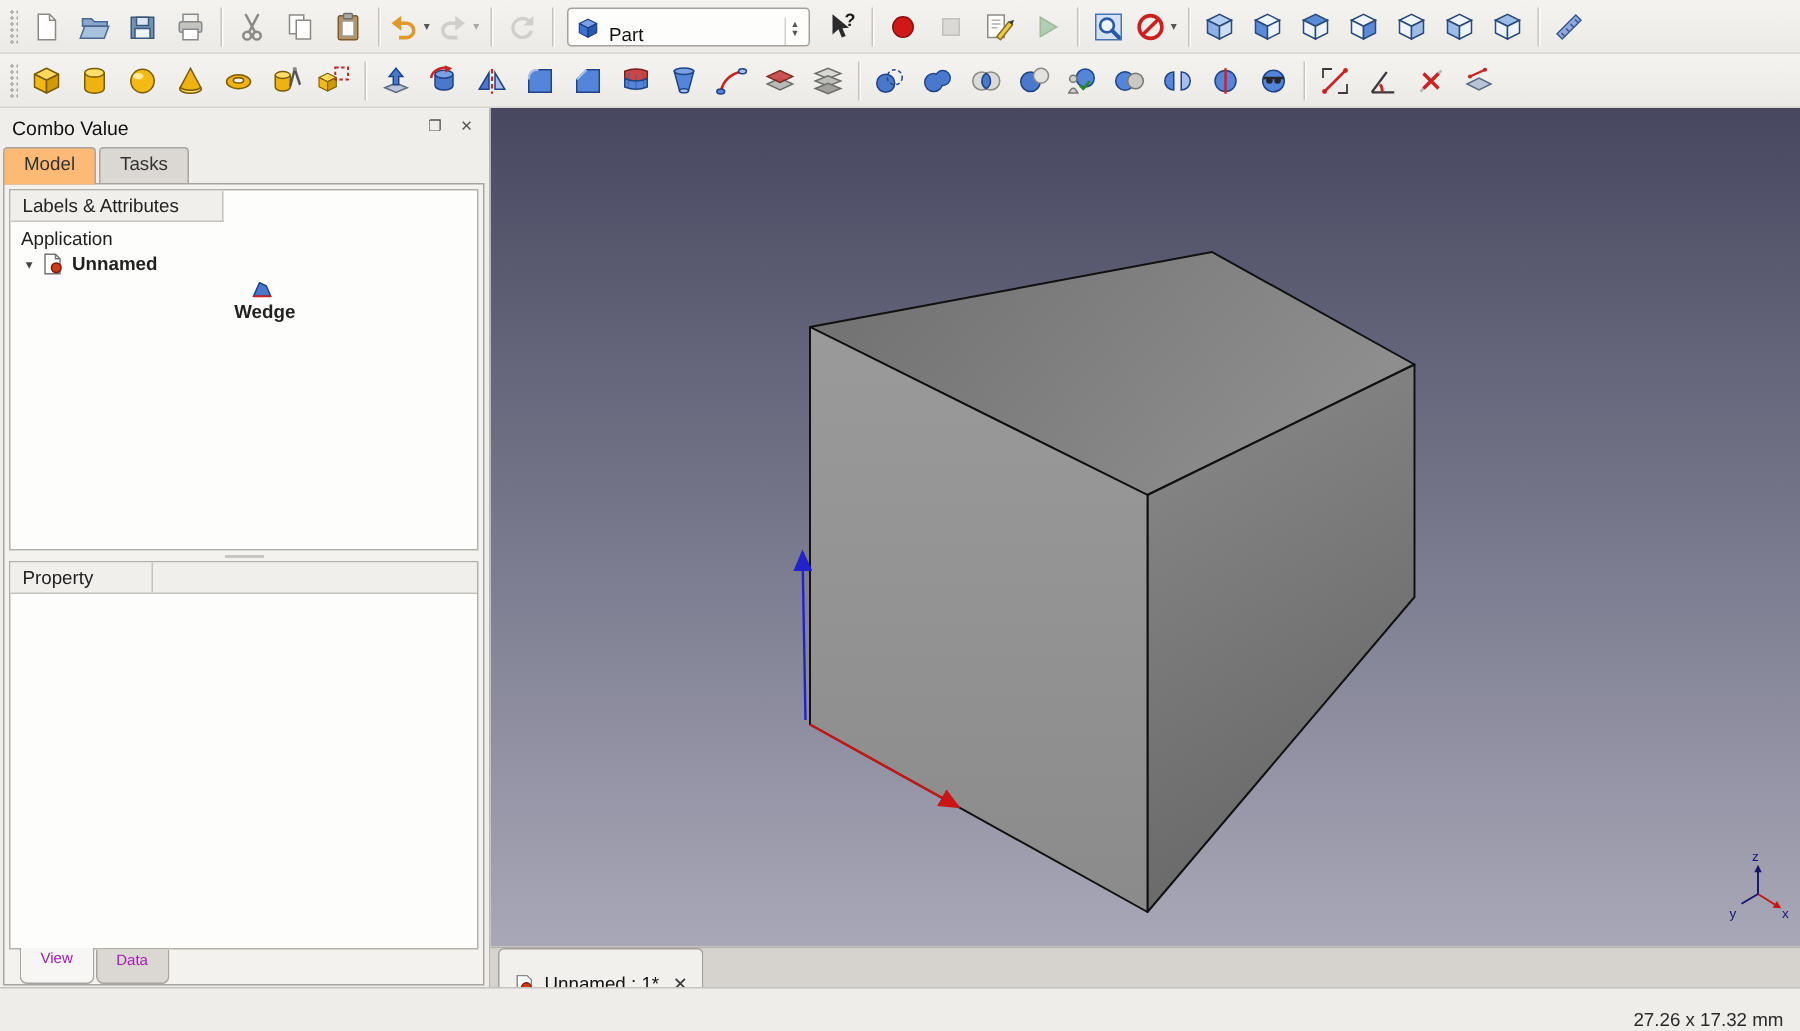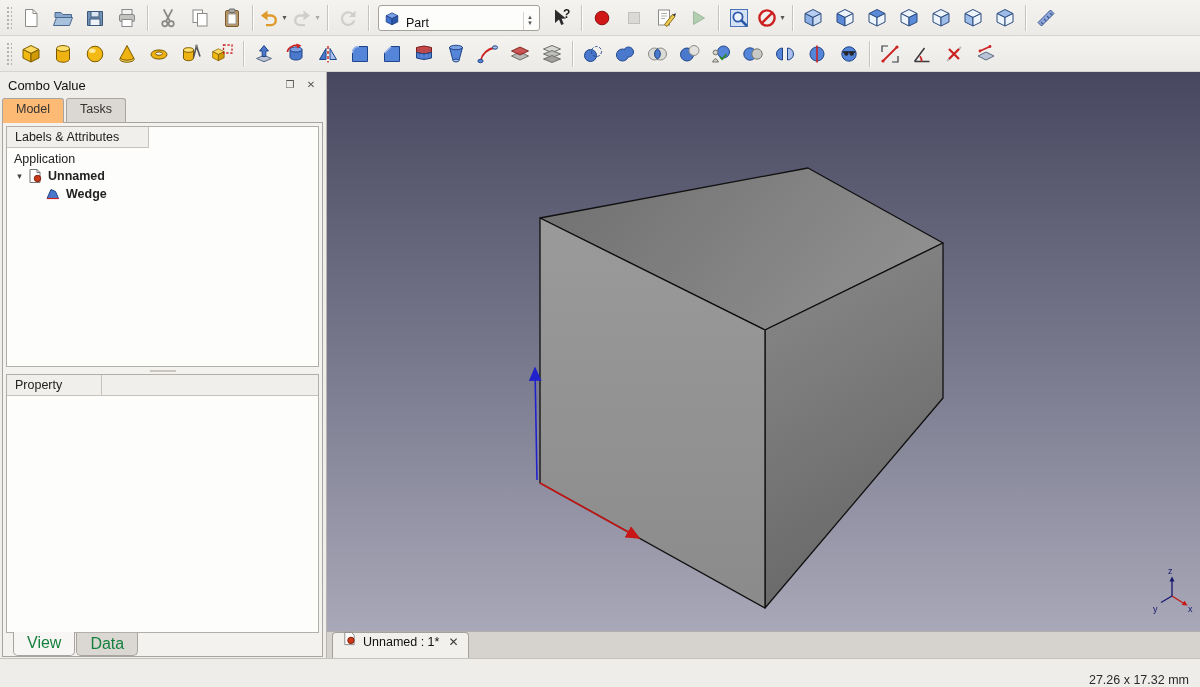--- a/index.html
+++ b/index.html
@@ -39,28 +39,28 @@
 .tlabel{padding-left:4px}
 .bold{font-weight:bold}
 .splitter{height:7px;flex:0 0 7px;position:relative}
 .splitter:after{content:"";position:absolute;left:50%;top:3px;width:26px;height:2px;margin-left:-13px;background:#c9c6c1}
 .prop-box{flex:1;background:#fdfdfc;border:1px solid #b2afaa;display:flex;flex-direction:column;min-height:0}
 .prop-header{display:flex;height:21px;flex:0 0 21px;background:#f1efeb;border-bottom:1px solid #c6c3be}
 .ph-cell{padding:3px 8px;color:#222;flex:1}
 .ph-cell.c1{flex:0 0 95px;border-right:1px solid #c6c3be}
 .prop-body{flex:1}
 .south-tabs{display:flex;height:23px;flex:0 0 23px;padding-left:7px}
-.stab{padding:2px 13px 3px;font-size:16px;background:#dbd8d3;border:1px solid #a8a5a0;border-top:none;border-radius:0 0 5px 5px;margin-right:1px;color:#15803d}
+.stab{padding:2px 13px 3px;font-size:10px;background:#dbd8d3;border:1px solid #a8a5a0;border-top:none;border-radius:0 0 5px 5px;margin-right:1px;color:#a21caf}
 .stab.active{background:#f7f6f4;margin-top:-1px;z-index:2}
 
 
 .viewport-wrap{flex:1;display:flex;flex-direction:column;min-width:0}
 .view3d{width:100%;height:559px;flex:0 0 559px;display:block}
 .doc-tabbar{flex:1;background:#d6d3cf;border-top:1px solid #b2afaa;display:flex;align-items:flex-end;padding-left:5px}
-.doc-tab{height:24px;display:flex;align-items:flex-end;gap:6px;background:#f2f0ed;border:1px solid #a5a29d;border-bottom:none;border-radius:4px 4px 0 0;padding:16px 9px;color:#111}
+.doc-tab{height:24px;display:flex;align-items:flex-start;gap:6px;background:#f2f0ed;border:1px solid #a5a29d;border-bottom:none;border-radius:4px 4px 0 0;padding:16px 9px;color:#111}
 .doc-close{font-size:12px;font-weight:bold;color:#3a3a3a;padding-left:3px}
 
 
 .statusbar{height:29px;flex:0 0 29px;background:#efedea;border-top:1px solid #c6c3be;display:flex;align-items:flex-end;justify-content:flex-end;padding:0 11px;color:#2a2a2a}
 </style>
 </head>
 <body>
 
 <div class="app">
 
@@ -597,21 +597,21 @@
                   <span class="expander">▾</span>
                   <span class="ticon">
                     <svg width="16" height="16" viewBox="0 0 16 16">
                       <path d="M3 1.5 H10 L13 4.5 V14.5 H3 Z" fill="#fff" stroke="#777"></path>
                       <path d="M10 1.5 V4.5 H13" fill="none" stroke="#777"></path>
                       <circle cx="10.5" cy="10.5" r="3.2" fill="#cc3a1a" stroke="#7a1c08"></circle>
                     </svg>
                   </span>
                   <span class="tlabel bold">Unnamed</span>
                 </div>
-                <div class="tree-row" style="padding-left: 24px;">
+                <div class="tree-row" style="padding-left: 24px; flex-direction: column;">
                   <span class="expander"></span>
                   <span class="ticon">
                     <svg width="16" height="16" viewBox="0 0 16 16">
                       <path d="M2 12.5 L6 3.5 L10.5 5.5 L13.5 12.5 Z" fill="#4a78cc" stroke="#1e4486"></path>
                       <path d="M2 12.5 H13.5" stroke="#cc2222" stroke-width="1.2"></path>
                     </svg>
                   </span>
                   <span class="tlabel bold">Wedge</span>
                 </div>
               </div>

